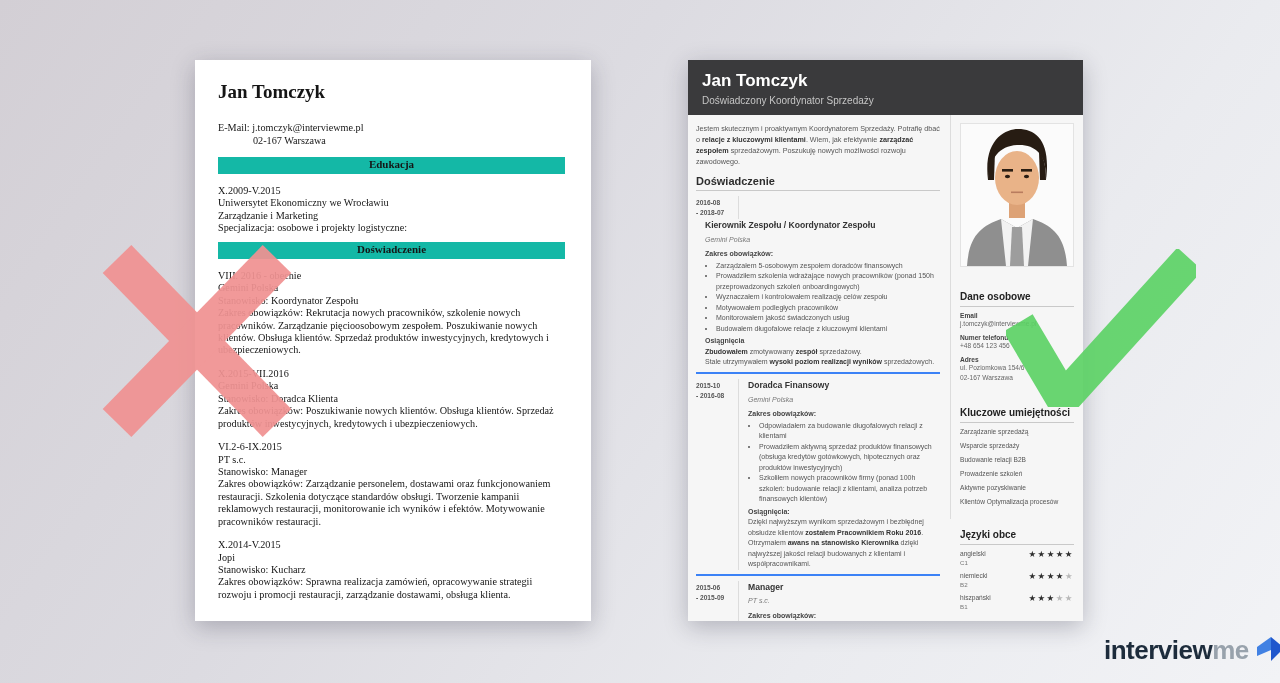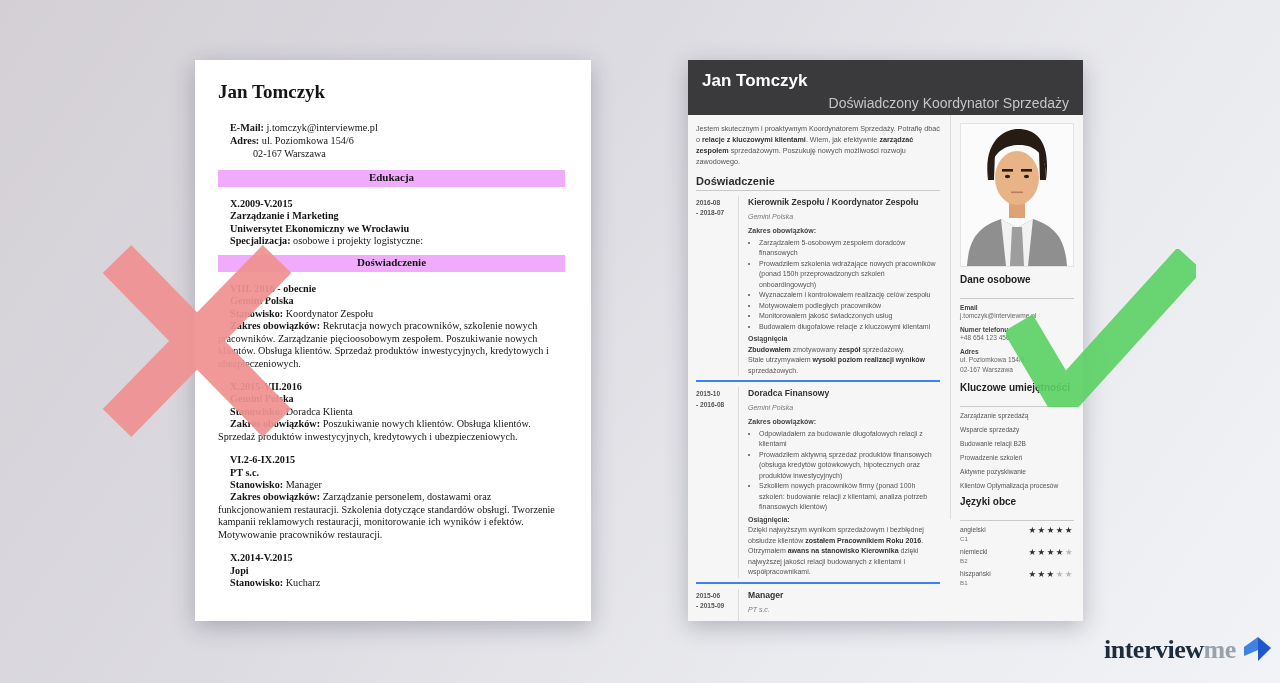--- a/index.html
+++ b/index.html
@@ -6,84 +6,83 @@
   .stage{position:relative;width:1280px;height:683px;overflow:hidden;
     background:linear-gradient(125deg,#d3cfd5 0%,#dcdbe1 38%,#eaebef 72%,#f2f3f6 100%);
     font-family:"Liberation Sans",sans-serif;}
   
   .paper-bad{position:absolute;left:195px;top:60px;width:396px;height:561px;background:#fff;
     box-shadow:0 6px 22px rgba(40,40,60,.28);box-sizing:border-box;padding:20px 26px 0 23px;
     font-family:"Liberation Serif",serif;color:#151515;font-size:10.2px;line-height:1.22;overflow:hidden;}
   .bad-name{font-size:19px;font-weight:700;margin:0 0 18px;}
   .bad-contact{margin-bottom:10px;line-height:1.28;}
   .bad-contact .indent{padding-left:35px;}
-  .b{font-weight:700;margin-left:12px;}
-  .bar{background:#f0abfc;text-align:center;font-weight:700;font-size:11px;padding:1px 6px 2px;margin:8px 0 11px;}
+  .b{font-weight:400;}
+  .bar{background:#14b8a6;text-align:center;font-weight:700;font-size:11px;padding:1px 6px 2px;margin:8px 0 11px;}
   .xentry{margin-bottom:11px;}
   .edu{margin-bottom:2px;}
   
   .paper-good{position:absolute;left:688px;top:60px;width:395px;height:561px;background:#f6f6f6;
     box-shadow:0 6px 22px rgba(40,40,60,.28);box-sizing:border-box;overflow:hidden;}
   .g-header{height:55px;background:#3a3a3c;color:#fff;padding:11px 14px;box-sizing:border-box;}
   .g-name{font-size:17px;font-weight:700;}
-  .g-title{font-size:14px;color:#c5c5c5;margin-top:4px;text-align:right;}
+  .g-title{font-size:10px;color:#c5c5c5;margin-top:4px;}
   .g-body{display:flex;height:404px;}
   .g-main{width:270px;box-sizing:border-box;padding:8px 10px 0 8px;}
   .g-side{flex:1;border-left:1px solid #dcdcdc;padding:6px 9px 0 9px;box-sizing:border-box;}
   .g-summary{font-size:7.2px;color:#555;line-height:1.55;margin:0 0 7px;}
   .g-summary b,.g-ach b{color:#333;}
   .g-sec{font-size:11px;color:#2d2d2d;font-weight:700;margin:5px 0 0;padding-bottom:3px;border-bottom:1px solid #c9c9c9;}
   .g-entry{display:flex;padding:5px 0 4px;border-top:2px solid #3b82f6;}
-  .g-sec + .g-entry{border-top:0;}
+  .g-sec + .g-entry{border-top:0;flex-direction:column;}
   .g-dates{width:42px;flex:none;font-size:6.6px;font-weight:700;color:#555;border-right:1px solid #dcdcdc;padding-top:2px;line-height:1.6;}
   .g-content{flex:1;padding-left:9px;font-size:7px;color:#555;line-height:1.5;}
   .g-job{font-size:8.6px;font-weight:700;color:#333;margin-bottom:3px;}
   .g-co{font-style:italic;color:#777;margin-bottom:4px;}
   .g-lbl{font-weight:700;color:#444;margin-top:2px;}
   .g-ul{margin:1px 0 2px;padding-left:11px;}
   .g-ul li{margin:0;}
   
   .photo{display:block;width:112px;height:142px;margin:2px auto 4px;border:1px solid #e3e3e3;background:#fcfcfc;}
-  .s-h{font-size:10px;font-weight:700;color:#222;border-bottom:1px solid #c9c9c9;padding-bottom:13px;margin:7px 0 5px;}
+  .s-h{font-size:10px;font-weight:700;color:#222;border-bottom:1px solid #c9c9c9;padding-bottom:4px;margin:24px 0 5px;}
   .s-lbl{font-size:6.6px;font-weight:700;color:#444;margin-top:5px;}
   .s-val,.s-val div{font-size:6.6px;color:#666;line-height:1.5;}
   .skills div{font-size:6.6px;color:#555;margin-bottom:7px;}
   .lang{display:flex;justify-content:space-between;align-items:flex-start;margin-bottom:6px;}
   .l-name{font-size:6.6px;color:#555;}
   .l-lvl{font-size:6.2px;color:#777;margin-top:2px;}
   .stars{font-size:8.5px;letter-spacing:1.5px;line-height:1;}
   .sf{color:#2d2d2d;}.se{color:#b8b8b8;}
   
   .mark{position:absolute;pointer-events:none;}
   .cross{left:97px;top:245px;}
   .check{left:1006px;top:249px;}
   
   .logo{position:absolute;left:1104px;top:636px;display:flex;align-items:center;gap:7px;}
-  .logo-text{font-size:26px;font-weight:700;letter-spacing:-.5px;line-height:1;font-family:Liberation Serif, serif;}
+  .logo-text{font-size:26px;font-weight:700;letter-spacing:-.5px;line-height:1;}
   .logo-p1{color:#1d2c3c;}
   .logo-p2{color:#98a2ac;}
 </style>
 </head>
 <body>
 
 <div class="stage">
 
   <div class="paper-bad">
     <h1 class="bad-name">Jan Tomczyk</h1>
     <div class="bad-contact">
       <div><span class="b">E-Mail:</span> <span>j.tomczyk@interviewme.pl</span></div>
-      <div><span class="b">Adres:</span> <span>ul. Poziomkowa 154/6</span></div>
       <div class="indent">02-167 Warszawa</div>
     </div>
 
     <div class="bar">Edukacja</div>
     <div class="edu">
       <div class="b">X.2009-V.2015</div>
+      <div class="b">Uniwersytet Ekonomiczny we Wrocławiu</div>
       <div class="b">Zarządzanie i Marketing</div>
-      <div class="b">Uniwersytet Ekonomiczny we Wrocławiu</div>
       <div><span class="b">Specjalizacja:</span> <span>osobowe i projekty logistyczne:</span></div>
     </div>
 
     <div class="bar">Doświadczenie</div>
 
     <div class="xentry">
       <div class="b">VIII. 2016 - obecnie</div>
       <div class="b">Gemini Polska</div>
       <div><span class="b">Stanowisko:</span> <span>Koordynator Zespołu</span></div>
       <div><span class="b">Zakres obowiązków:</span> <span>Rekrutacja nowych pracowników, szkolenie nowych pracowników. Zarządzanie pięcioosobowym zespołem. Poszukiwanie nowych klientów. Obsługa klientów. Sprzedaż produktów inwestycyjnych, kredytowych i ubezpieczeniowych.</span></div>
@@ -100,20 +99,21 @@
       <div class="b">VI.2-6-IX.2015</div>
       <div class="b">PT s.c.</div>
       <div><span class="b">Stanowisko:</span> <span>Manager</span></div>
       <div><span class="b">Zakres obowiązków:</span> <span>Zarządzanie personelem, dostawami oraz funkcjonowaniem restauracji. Szkolenia dotyczące standardów obsługi. Tworzenie kampanii reklamowych restauracji, monitorowanie ich wyników i efektów. Motywowanie pracowników restauracji.</span></div>
     </div>
 
     <div class="xentry">
       <div class="b">X.2014-V.2015</div>
       <div class="b">Jopi</div>
       <div><span class="b">Stanowisko:</span> <span>Kucharz</span></div>
+      <div><span class="b">Zakres obowiązków:</span> <span>Sprawna realizacja zamówień, opracowywanie strategii rozwoju i promocji restauracji, zarządzanie dostawami, obsługa klienta.</span></div>
     </div>
 
   </div>
 
   <div class="paper-good">
     <div class="g-header">
       <div class="g-name">Jan Tomczyk</div>
       <div class="g-title">Doświadczony Koordynator Sprzedaży</div>
     </div>
     <div class="g-body">

